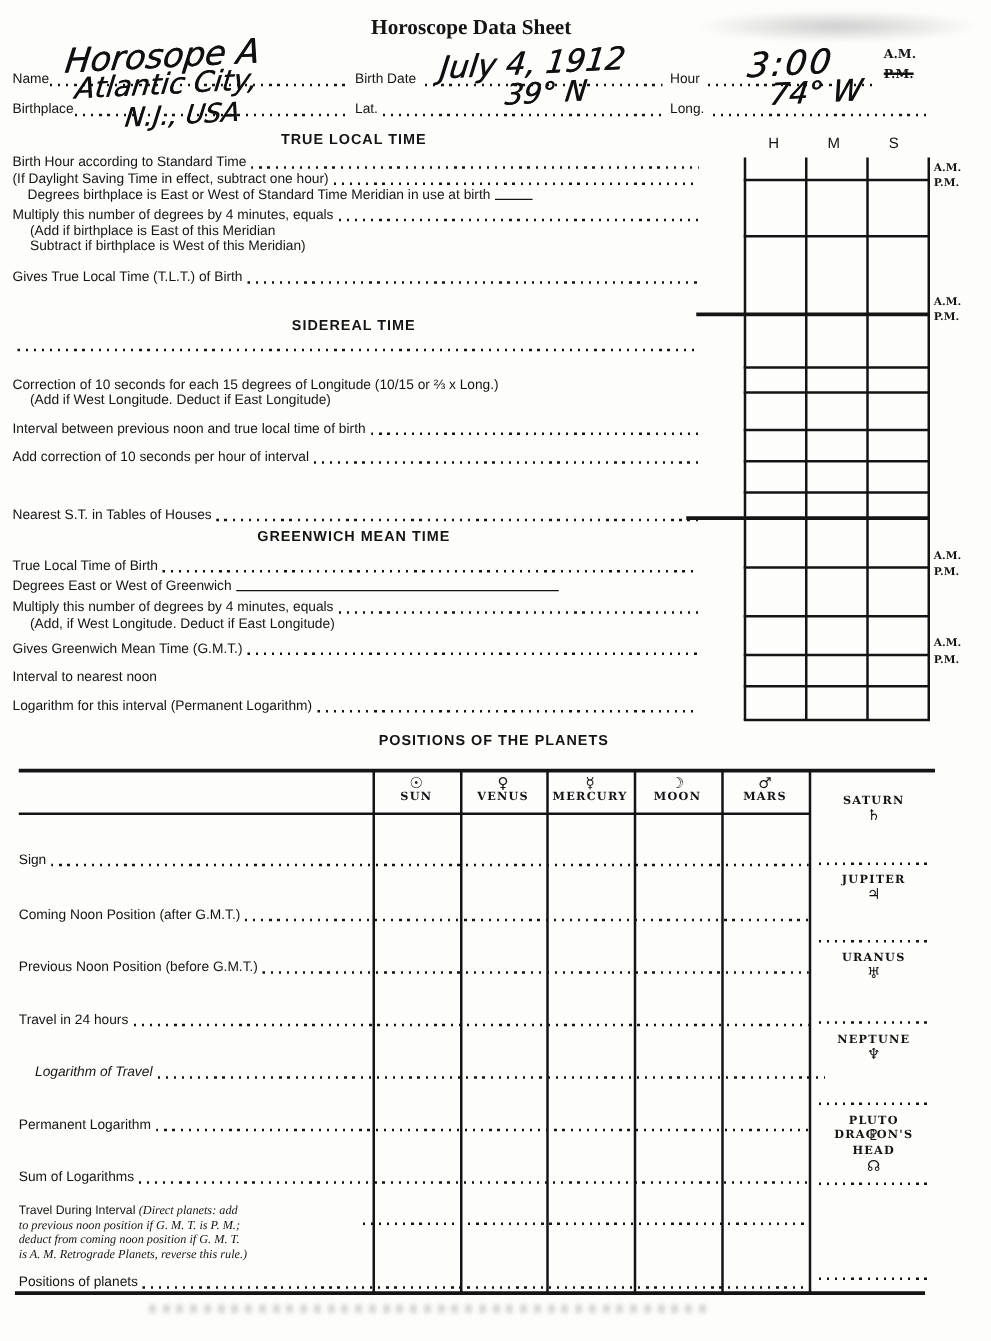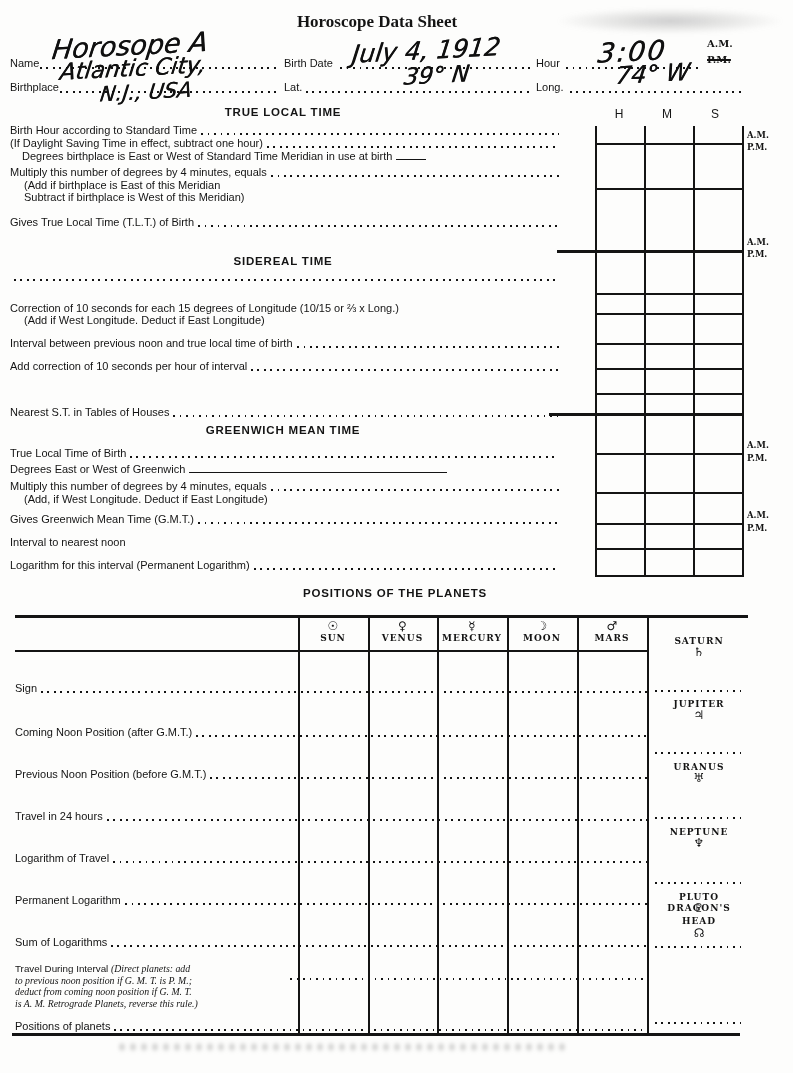--- a/index.html
+++ b/index.html
@@ -252,21 +252,21 @@
       <span class="dots"></span>
     </div>
   <div class="fl" style="left:15px;top:768px;width:633px;">
       <span>Previous Noon Position (before G.M.T.)</span>
       <span class="dots"></span>
     </div>
   <div class="fl" style="left:15px;top:810px;width:633px;">
       <span>Travel in 24 hours</span>
       <span class="dots"></span>
     </div>
-  <div class="fl" style="left:15px;top:852px;width:633px;">
+  <div class="fl" style="left:28px;top:852px;width:633px;font-style:italic;">
       <span>Logarithm of Travel</span>
       <span class="dots"></span>
     </div>
   <div class="fl" style="left:15px;top:894px;width:633px;">
       <span>Permanent Logarithm</span>
       <span class="dots"></span>
     </div>
   <div class="fl" style="left:15px;top:936px;width:633px;">
       <span>Sum of Logarithms</span>
       <span class="dots"></span>

